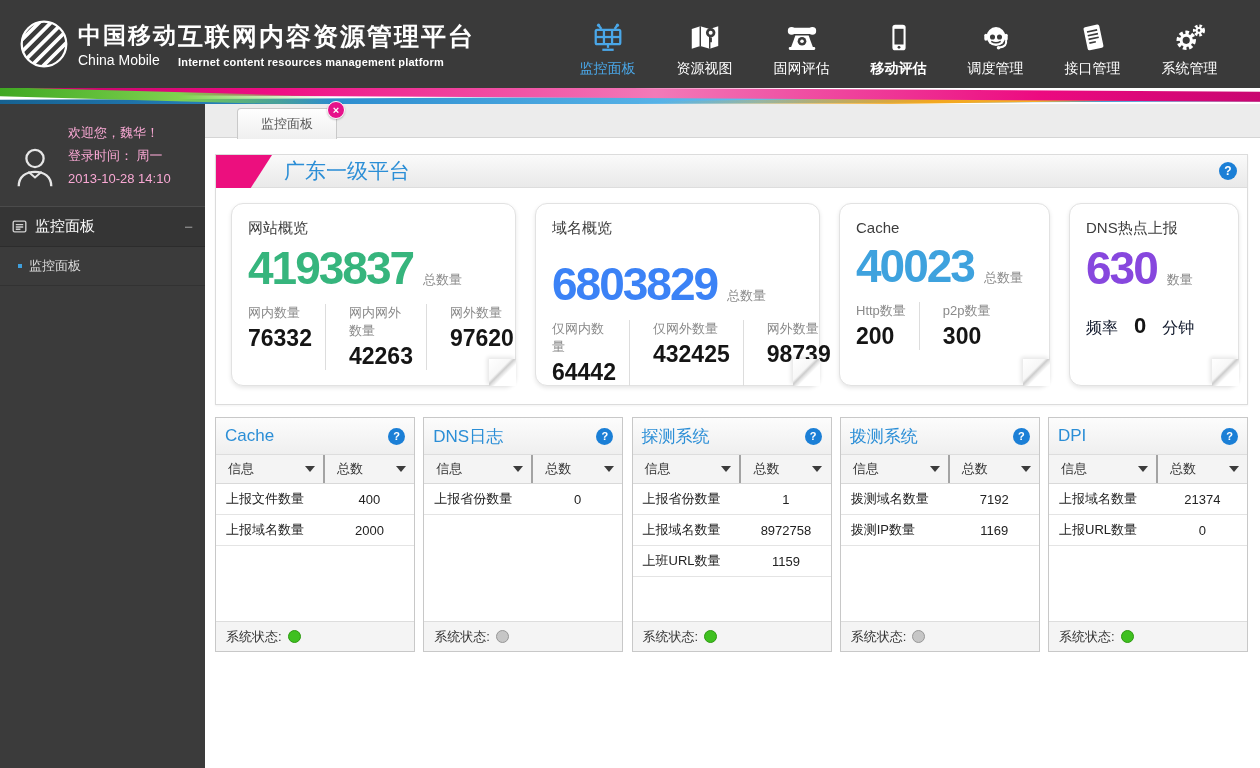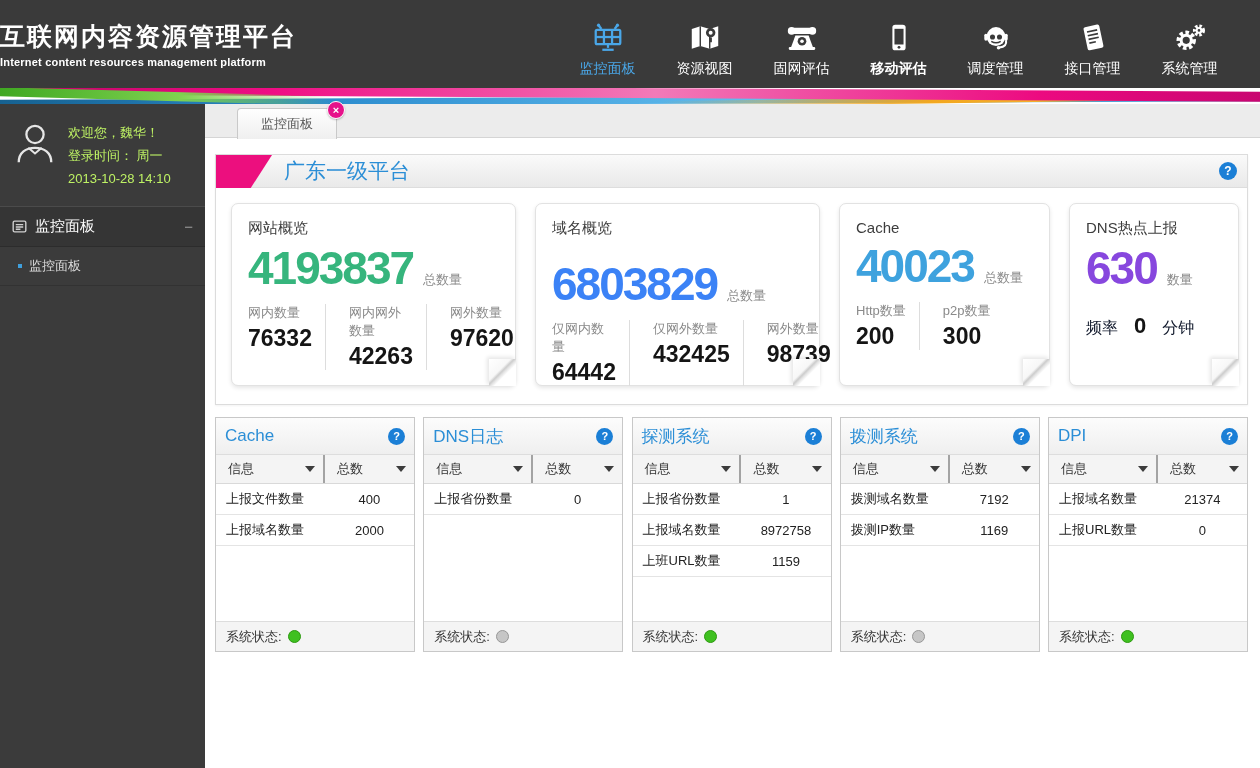--- a/index.html
+++ b/index.html
@@ -32,21 +32,21 @@
     background:linear-gradient(90deg,#15608f,#2f8fd0 28%,#63bdee 60%,#2f8fd0 90%,#1b6aa0); transform:rotate(-.25deg); }
   .s-orange{ right:-5px; width:48%; bottom:1px; height:6px;
     background:linear-gradient(90deg,rgba(242,167,31,0),#f2a71f 45%,#f6bf4e); transform:rotate(-.8deg); }
   .s-pink  { left:-10px; right:-10px; top:0; height:10px;
     background:linear-gradient(90deg,#b80463,#ef0d84 22%,#f27ab8 52%,#ec0a80 82%,#c70570); transform:rotate(.35deg); }
   .s-green { left:-8px; top:-1px; width:27%; height:9px;
     background:linear-gradient(90deg,#3da620,#7ed24f 55%,rgba(126,210,79,0)); transform:rotate(1.6deg); transform-origin:left center; }
 
   
   .sidebar { position:absolute; left:0; top:104px; bottom:0; width:205px; background:#3b3b3b; }
-  .user { display:flex; padding:18px 8px 16px 12px; color:#bef264; }
+  .user { display:flex; padding:18px 8px 16px 12px; color:#f9a8d4;align-items:flex-end; }
   .user-text { margin-left:10px; font-size:13px; line-height:1.75; }
   .menu-header { border-top:1px solid #4b4b4b; border-bottom:1px solid #2c2c2c; background:#353535;
     padding:10px 12px; color:#fff; font-size:15px; display:flex; align-items:center; cursor:pointer; }
   .menu-header .micon { margin-right:8px; display:inline-flex; }
   .menu-header .collapse { margin-left:auto; color:#999; font-size:15px; }
   .submenu-item { padding:10px 12px 10px 18px; color:#ddd; font-size:13px; border-bottom:1px solid #323232;
     cursor:pointer; display:flex; align-items:center; }
   .submenu-item::before { content:""; width:4px; height:4px; background:#3f9fdc; margin-right:7px; display:inline-block; }
 
   
@@ -64,21 +64,21 @@
   .section-header { height:33px; background:linear-gradient(#fafafa,#e9e9e9); border-bottom:1px solid #ddd;
     position:relative; display:flex; align-items:center; }
   .pink-flag { position:absolute; left:0; top:0; width:56px; height:33px; background:#ec0f7e;
     clip-path:polygon(0 0,100% 0,62% 100%,0 100%); }
   .section-title { margin-left:68px; color:#2b8ed6; font-size:21px; }
   .help-btn { width:18px; height:18px; border-radius:50%; background:#1b7fd6; color:#fff; font-size:12px;
     font-weight:bold; text-align:center; line-height:18px; cursor:pointer; flex:0 0 auto; }
   .section-header .help-btn { margin-left:auto; margin-right:10px; }
 
   .cards-row { display:flex; justify-content:space-between; padding:15px 8px 18px 15px; }
-  .card { position:relative; background:#fff; border:1px solid #e2e2e2; border-radius:7px; height:183px;
+  .card { position:relative; background:#fff; border:1px solid #e2e2e2; border-radius:12px; height:183px;
     padding:15px 16px; box-shadow:0 2px 4px rgba(0,0,0,.10); }
   .card::after { content:""; position:absolute; right:-1px; bottom:-1px; width:27px; height:27px;
     background:linear-gradient(315deg,#ffffff 40%,#e3e3e3 48%,#cccccc 53%,#f7f7f7 60%,#ffffff 100%);
     box-shadow:-2px -2px 4px rgba(0,0,0,.10); }
   .card-w1 { width:285px; } .card-w2 { width:285px; } .card-w3 { width:211px; } .card-w4 { width:170px; }
   .card-title { font-size:15px; color:#3d3d3d; }
   .big-row { display:flex; align-items:baseline; margin-top:4px; }
   .big { font-size:46px; font-weight:bold; letter-spacing:-2px; line-height:1.15; }
   .c-green { color:#36b57d; } .c-pink { color:#3b82f6;margin-top:16px; } .c-blue { color:#3ea2de; } .c-purple { color:#8747de; }
   .big-label { font-size:13px; color:#8a8a8a; margin-left:10px; }
@@ -110,20 +110,39 @@
   .pfooter { height:30px; border-top:1px solid #ddd; background:#f4f4f4; display:flex; align-items:center;
     padding:0 10px; font-size:13px; color:#333; }
   .dot { width:13px; height:13px; border-radius:50%; margin-left:6px; }
   .pfooter[data-status="green"] .dot { background:#3fc020; border:1px solid #2d9a10; }
   .pfooter[data-status="gray"]  .dot { background:#c6c6c6; border:1px solid #979797; }
 </style>
 </head>
 <body>
 
 <div class="header">
+  <div class="logo-area">
+    <svg class="logo-svg" viewBox="0 0 56 56" width="52" height="52">
+      <defs>
+          <clipPath id="lc">
+            <circle cx="28" cy="28" r="24"></circle>
+          </clipPath>
+        </defs>
+      <g clip-path="url(#lc)" stroke="#fff" stroke-width="4" fill="none">
+        <g transform="rotate(-45 28 28)">
+          <path d="M-6 8 H62 M-6 17 H62 M-6 26 H62 M-6 35 H62 M-6 44 H62"></path>
+        </g>
+      </g>
+      <circle cx="28" cy="28" r="24" fill="none" stroke="#fff" stroke-width="2.4"></circle>
+    </svg>
+    <div class="brand">
+      <div class="brand-cn">中国移动</div>
+      <div class="brand-en">China Mobile</div>
+    </div>
+  </div>
   <div class="title-block">
     <div class="title-cn">互联网内容资源管理平台</div>
     <div class="title-en">Internet content resources management platform</div>
   </div>
 
   <div class="nav">
     <div class="nav-item active">
       <div class="nicon">
         <svg viewBox="0 0 36 32" width="34" height="31">
           <g fill="none" stroke="currentColor" stroke-width="2.4">

